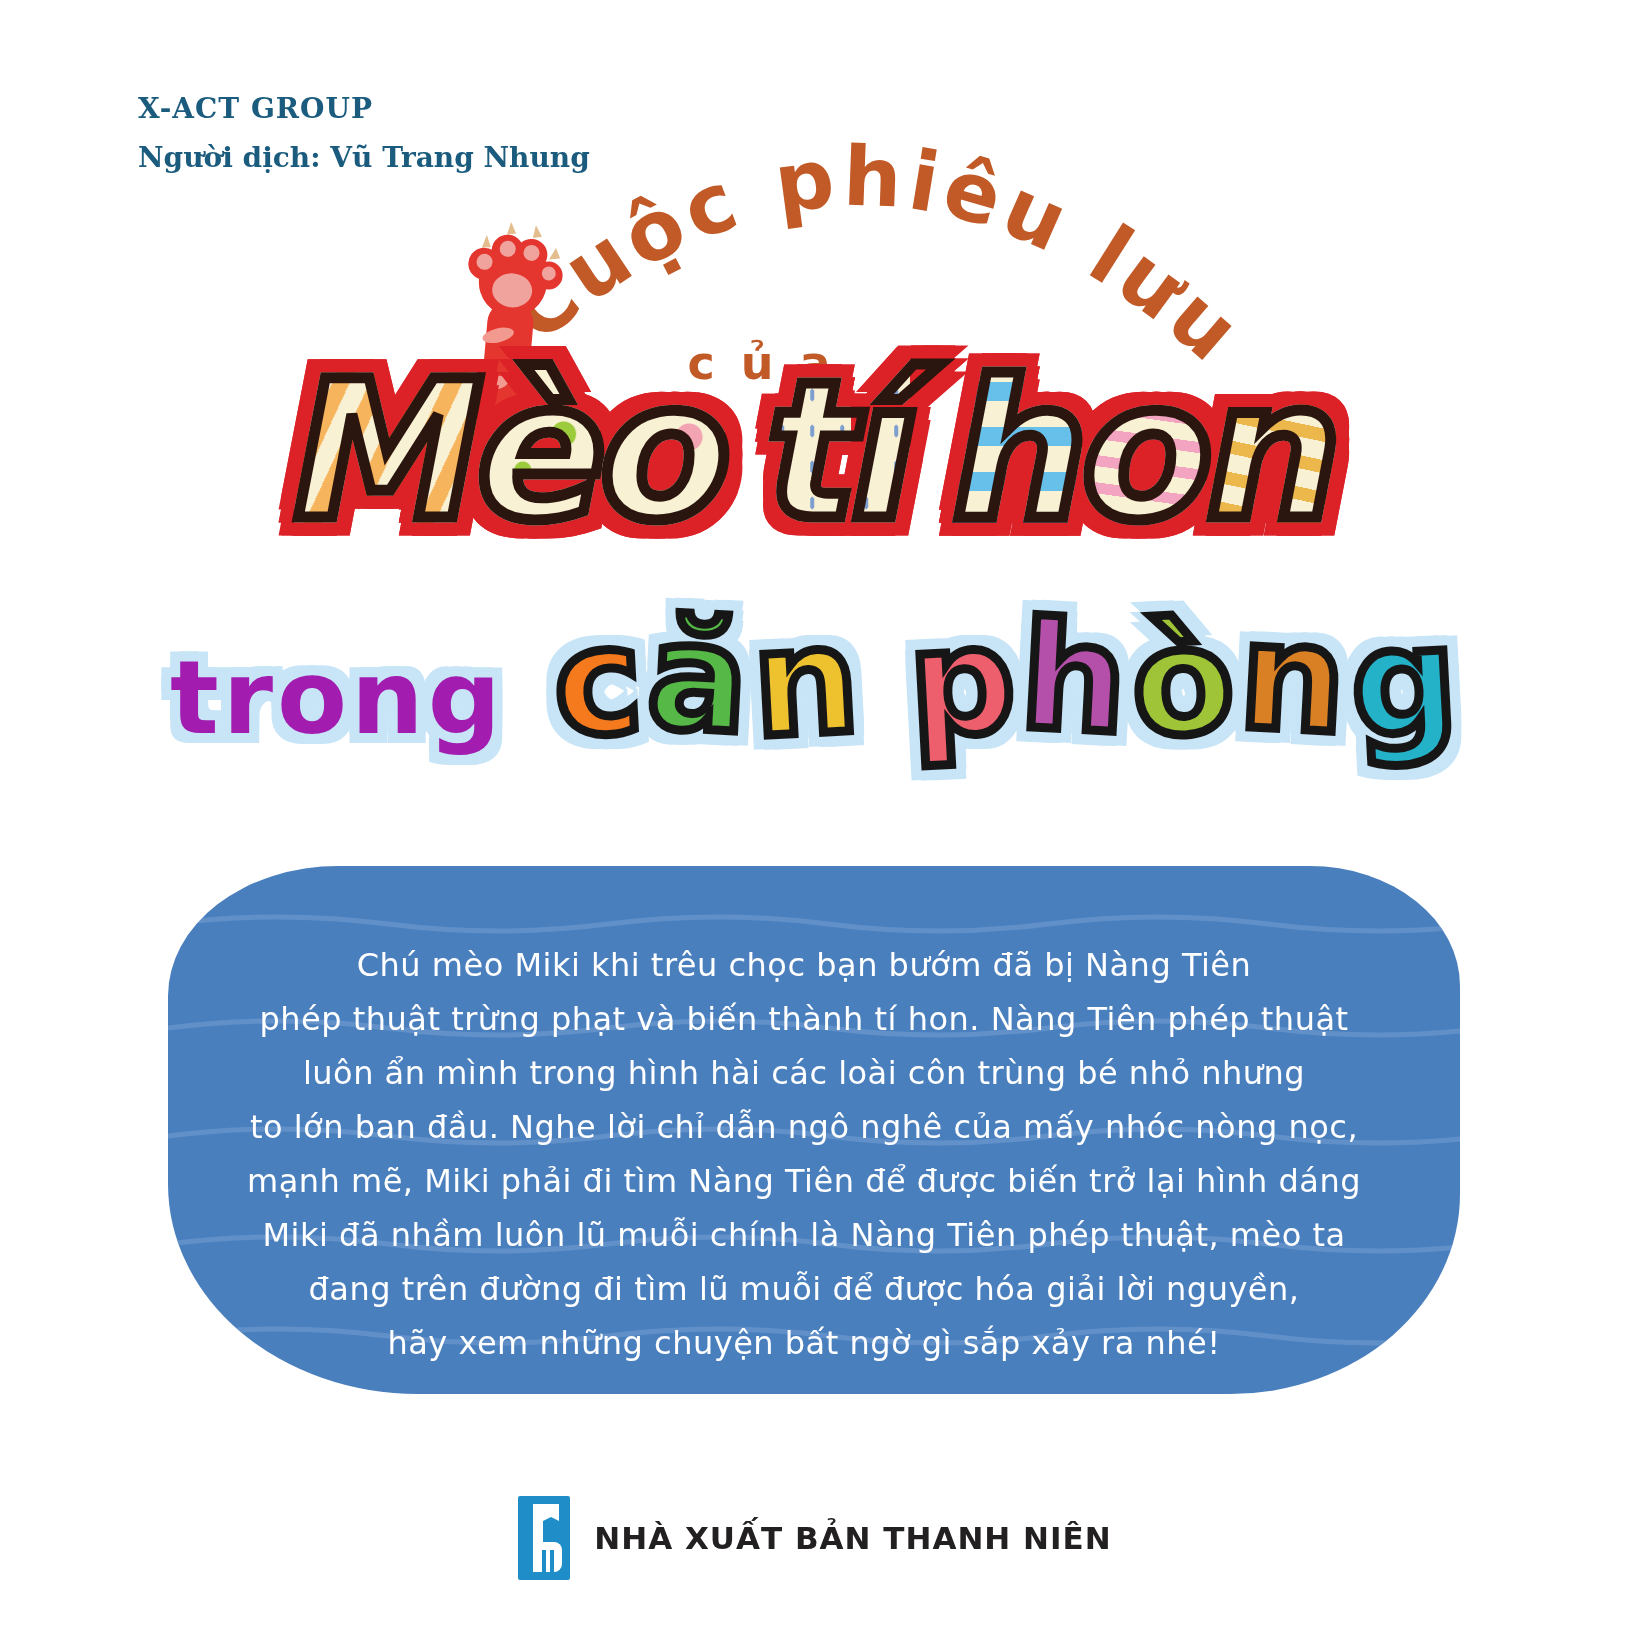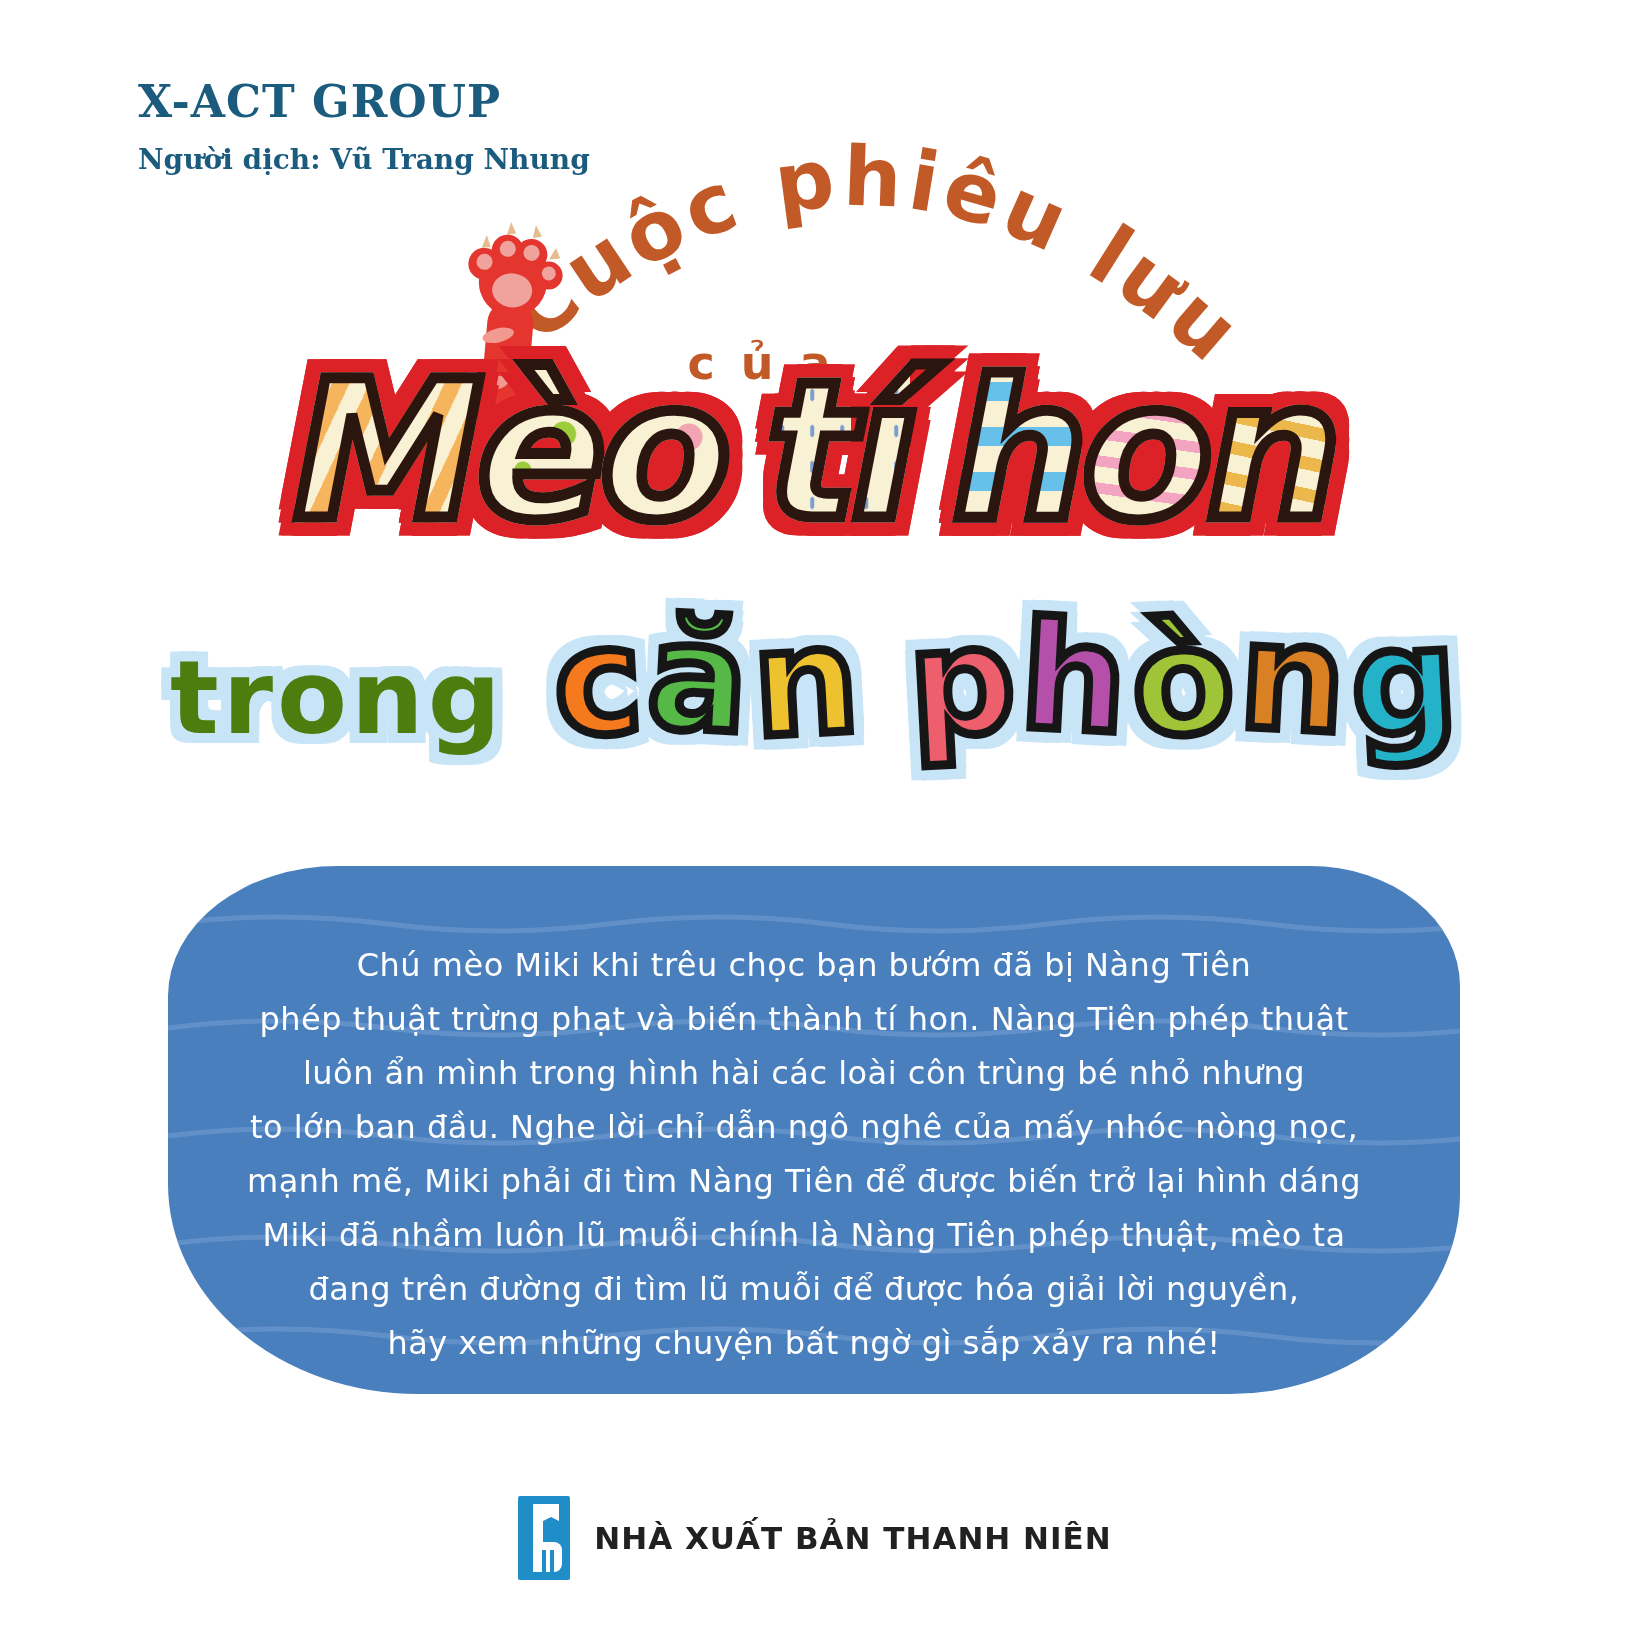--- a/index.html
+++ b/index.html
@@ -1,21 +1,21 @@
 <!DOCTYPE html>
 <html><head>
 <meta charset="utf-8">
 <style>
   html,body{margin:0;padding:0;background:#fff;}
   .page{position:relative;width:1630px;height:1646px;background:#ffffff;overflow:hidden;
         font-family:"DejaVu Sans", sans-serif;}
 
   
   .header{position:absolute;left:138px;top:76px;font-family:"DejaVu Serif", serif;font-weight:bold;}
-  .header .group{font-size:44px;letter-spacing:1px;}
+  .header .group{font-size:28px;letter-spacing:1px;margin-top:16px;}
   .header .translator{font-size:28px;margin-top:16px;}
 
   
   .arch{position:absolute;left:0;top:0;width:1630px;height:440px;}
   .arch text{font-family:"DejaVu Sans", sans-serif;font-weight:bold;font-size:82px;letter-spacing:5px;}
 
   .cua{position:absolute;left:772px;top:336px;transform:translateX(-50%);
        font-weight:bold;font-size:46px;letter-spacing:26px;white-space:nowrap;}
 
   
@@ -128,21 +128,21 @@
         <ellipse cx="68" cy="72" rx="20" ry="17"></ellipse>
       </g>
     </g>
   </svg>
 
   <div class="title-main">
     <span class="word"><span class="ml p-orange-stripes">M</span><span class="ml p-green-spots">è</span><span class="ml p-pink-spots">o</span></span><span class="word"><span class="ml p-blue-dashes">t</span><span class="ml p-blue-dashes">í</span></span><span class="word"><span class="ml p-blue-stripes">h</span><span class="ml p-pink-stripes">o</span><span class="ml p-yellow-stripes">n</span></span>
   </div>
 
   <div class="subtitle">
-    <span class="trong" style="color: #4d7c0f;">trong</span>
+    <span class="trong" style="color: #a21caf;">trong</span>
     <span class="canphong">
       <span class="word2">
           <span class="sl" style="color: rgb(245, 121, 29);">c</span>
           <span class="sl" style="color: rgb(86, 185, 71);">ă</span>
           <span class="sl" style="color: rgb(238, 193, 47);">n</span>
         </span>
       <span class="word2">
           <span class="sl" style="color: rgb(238, 95, 110);">p</span>
           <span class="sl" style="color: rgb(180, 80, 169);">h</span>
           <span class="sl" style="color: rgb(159, 196, 55);">ò</span>

